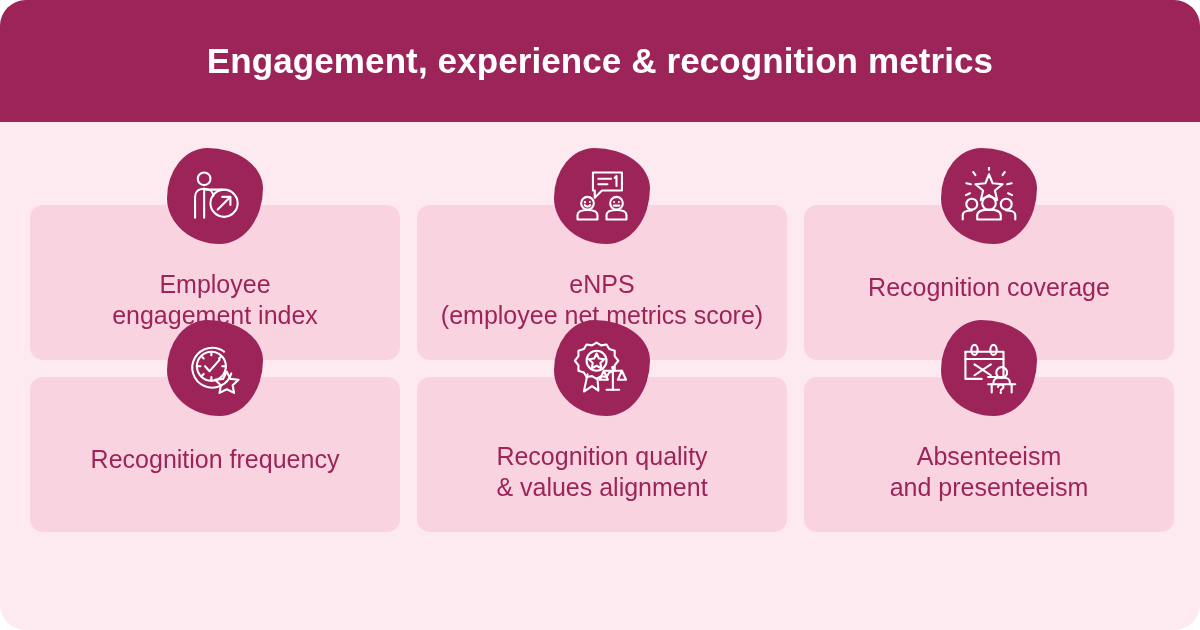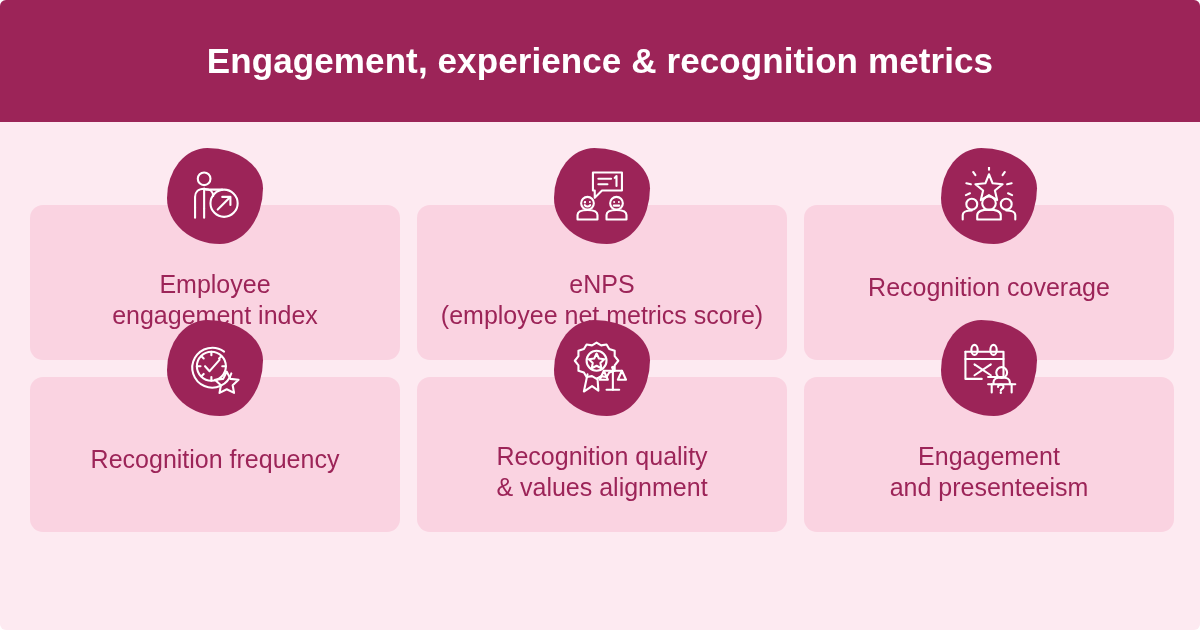--- a/index.html
+++ b/index.html
@@ -13,21 +13,21 @@
     overflow: hidden;
     font-family: "Liberation Sans", sans-serif;
   }
 
   .poster {
     position: relative;
     width: 1200px;
     height: 630px;
     box-sizing: border-box;
     background: #fdeaf1;
-    border-radius: 6px;
+    border-radius: 26px;
     overflow: hidden;
   }
 
   .poster-header {
     position: absolute;
     left: 0;
     top: 0;
     width: 1200px;
     height: 122px;
     background: #9c2458;
@@ -244,18 +244,18 @@
           <path d="M34 28 L16 40"></path>
           <circle cx="46" cy="37" r="6"></circle>
           <path d="M37 50 L37 47.5 C37 44 41 42.5 46 42.5 C51 42.5 55 44 55 47.5 L55 50"></path>
           <path d="M31 50 L61 50"></path>
           <path d="M35 50 L35 59"></path>
           <path d="M57 50 L57 59"></path>
           <path d="M42 53 C42 51.3 43.4 50.3 45 50.3 C46.8 50.3 48 51.4 48 52.9 C48 55 45 55 45 57"></path>
           <circle class="solid" cx="45" cy="59.3" r="1.3"></circle>
         </svg>
       </div>
-      <div class="card-label">Engagement
+      <div class="card-label">Absenteeism
 and presenteeism</div>
     </div>
 
   </div>
 </div>
 
 </body></html>

